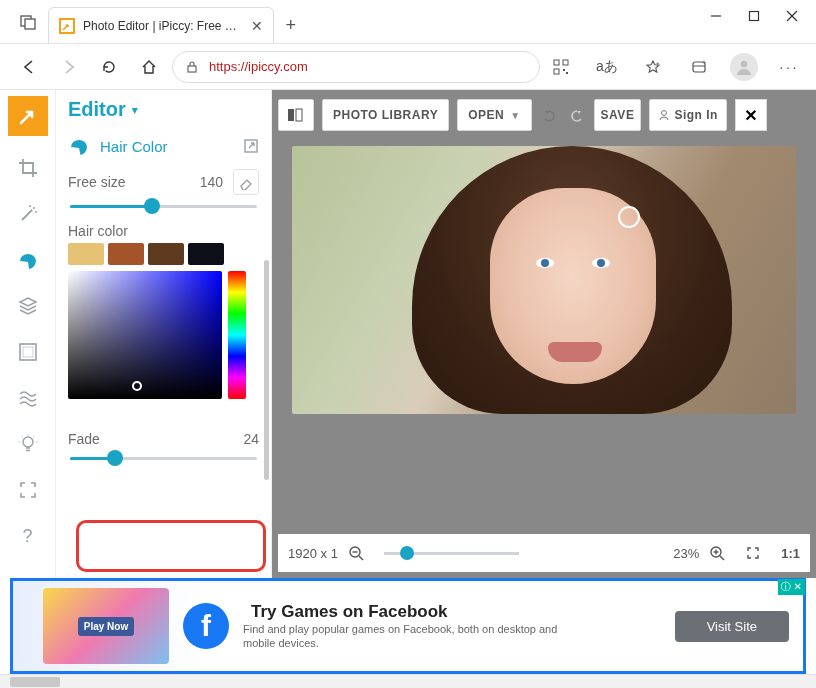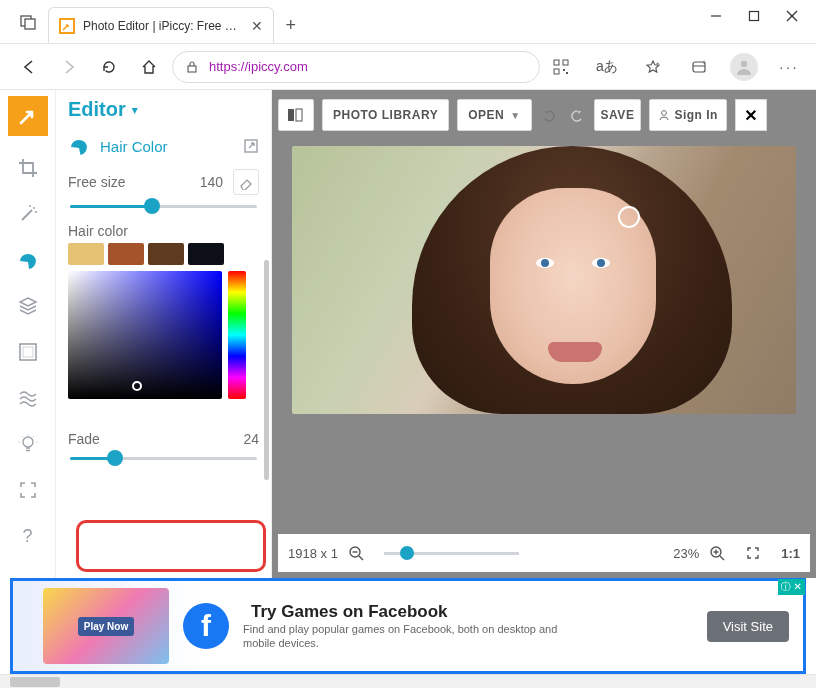--- a/index.html
+++ b/index.html
@@ -13,21 +13,21 @@
   .tab .favicon { width:16px; height:16px; background:#fff; border:2px solid #f6a01a; display:flex; align-items:center; justify-content:center; }
   .tab .favicon svg{width:10px;height:10px;}
   .tab .tab-title { font-size:12px; color:#333; white-space:nowrap; overflow:hidden; text-overflow:ellipsis; max-width:160px;}
   .tab .close { font-size:14px; color:#555; }
   .newtab { width:34px; height:34px; margin-top:6px; display:flex; align-items:center; justify-content:center; color:#555; font-size:18px;}
   .win-controls { margin-left:auto; display:flex; gap:26px; padding:10px 18px 0 0; color:#333; }
 
   .addressbar { height:46px; display:flex; align-items:center; gap:6px; padding:0 12px; border-bottom:1px solid #e5e5e5;}
   .nav-btn { width:34px; height:34px; display:flex; align-items:center; justify-content:center; color:#333; border-radius:4px;}
   .nav-btn.disabled { color:#bbb; }
-  .url { flex:1; height:32px; border:1px solid #ddd; border-radius:16px; display:flex; align-items:center; padding:0 12px; gap:10px; font-size:13px; color:#a21caf;}
+  .url { flex:1; height:32px; border:1px solid #ddd; border-radius:16px; display:flex; align-items:center; padding:0 12px; gap:10px; font-size:13px; color:#b91c1c;}
   .url .lock { color:#666; }
   .addr-icons { display:flex; gap:16px; align-items:center; }
   .addr-icons .chip{ width:30px; height:30px; display:flex; align-items:center; justify-content:center; color:#555; font-size:14px;}
   .avatar { width:28px; height:28px; border-radius:50%; background:#e5e5e5; display:flex; align-items:center; justify-content:center;}
   .dots { font-size:18px; letter-spacing:2px;}
 
   
   .app { position:relative; height: calc(688px - 44px - 46px - 96px - 14px); display:flex; }
   .lefticons { width:56px; border-right:1px solid #eee; display:flex; flex-direction:column; align-items:center; padding-top:6px; gap:6px;}
   .licon { width:44px; height:40px; display:flex; align-items:center; justify-content:center; color:#9aa0a6; border-radius:4px;}
@@ -87,21 +87,21 @@
   .bb-icon{width:26px; text-align:center;}
 
   
   .ad { height:96px; margin:0 10px; border:3px solid #1877f2; background:linear-gradient(to right, #e8eefc 0%, #fff 24%); display:flex; align-items:center; padding:0 14px; gap:14px; position:relative;}
   .ad .thumb{ width:126px; height:76px; background:linear-gradient(135deg,#f7d74a,#ef7ab0,#7cc0ef); border-radius:4px; position:relative; display:flex; align-items:center; justify-content:center;margin-left:16px;}
   .ad .thumb .play{ background:#3b5998; color:#fff; font-size:10px; padding:4px 6px; border-radius:3px; font-weight:700;}
   .ad .fb { width:46px; height:46px; background:#1877f2; border-radius:50%; display:flex; align-items:center; justify-content:center; color:#fff; font-size:30px; font-weight:700; font-family:Arial;}
   .ad .txt { flex:1;}
   .ad .txt .h{ font-size:17px; font-weight:700; color:#222;margin-left:8px;}
   .ad .txt .p{ font-size:11px; color:#666; line-height:1.3; max-width:340px;}
-  .ad .visit{ background:#6b6f76; color:#fff; font-size:13px; padding:8px 16px; border-radius:4px;}
+  .ad .visit{ background:#6b6f76; color:#fff; font-size:13px; padding:8px 32px; border-radius:4px;}
   .ad .badge{ position:absolute; top:-2px; right:-2px; background:#00b8a9; color:#fff; font-size:10px; padding:1px 3px;}
 
   .hscroll { height:14px; background:#f1f1f1; border-top:1px solid #e3e3e3; position:relative;}
   .hscroll .bar{ position:absolute; left:10px; width:50px; top:2px; height:10px; background:#c8c8c8; border-radius:2px;}
 
   svg { display:block; }
 </style>
 </head>
 <body>
 
@@ -381,21 +381,21 @@
         <div class="face"></div>
       <div class="eye l"></div>
         <div class="eye r"></div>
       <div class="pupil l"></div>
         <div class="pupil r"></div>
       <div class="lips"></div>
       <div class="brush-ring"></div>
     </div>
 
     <div class="bottombar">
-      <span class="dims">1918 x 1</span>
+      <span class="dims">1920 x 1</span>
       <span class="bb-icon">
           <svg width="16" height="16">
             <circle cx="7" cy="7" r="5" fill="none" stroke="#555" stroke-width="1.4"></circle>
             <line x1="4.5" y1="7" x2="9.5" y2="7" stroke="#555" stroke-width="1.4"></line>
             <line x1="11" y1="11" x2="15" y2="15" stroke="#555" stroke-width="1.4"></line>
           </svg>
         </span>
       <div class="zoom-track">
           <div class="track"></div>
           <div class="thumb" style="left:12%"></div>

